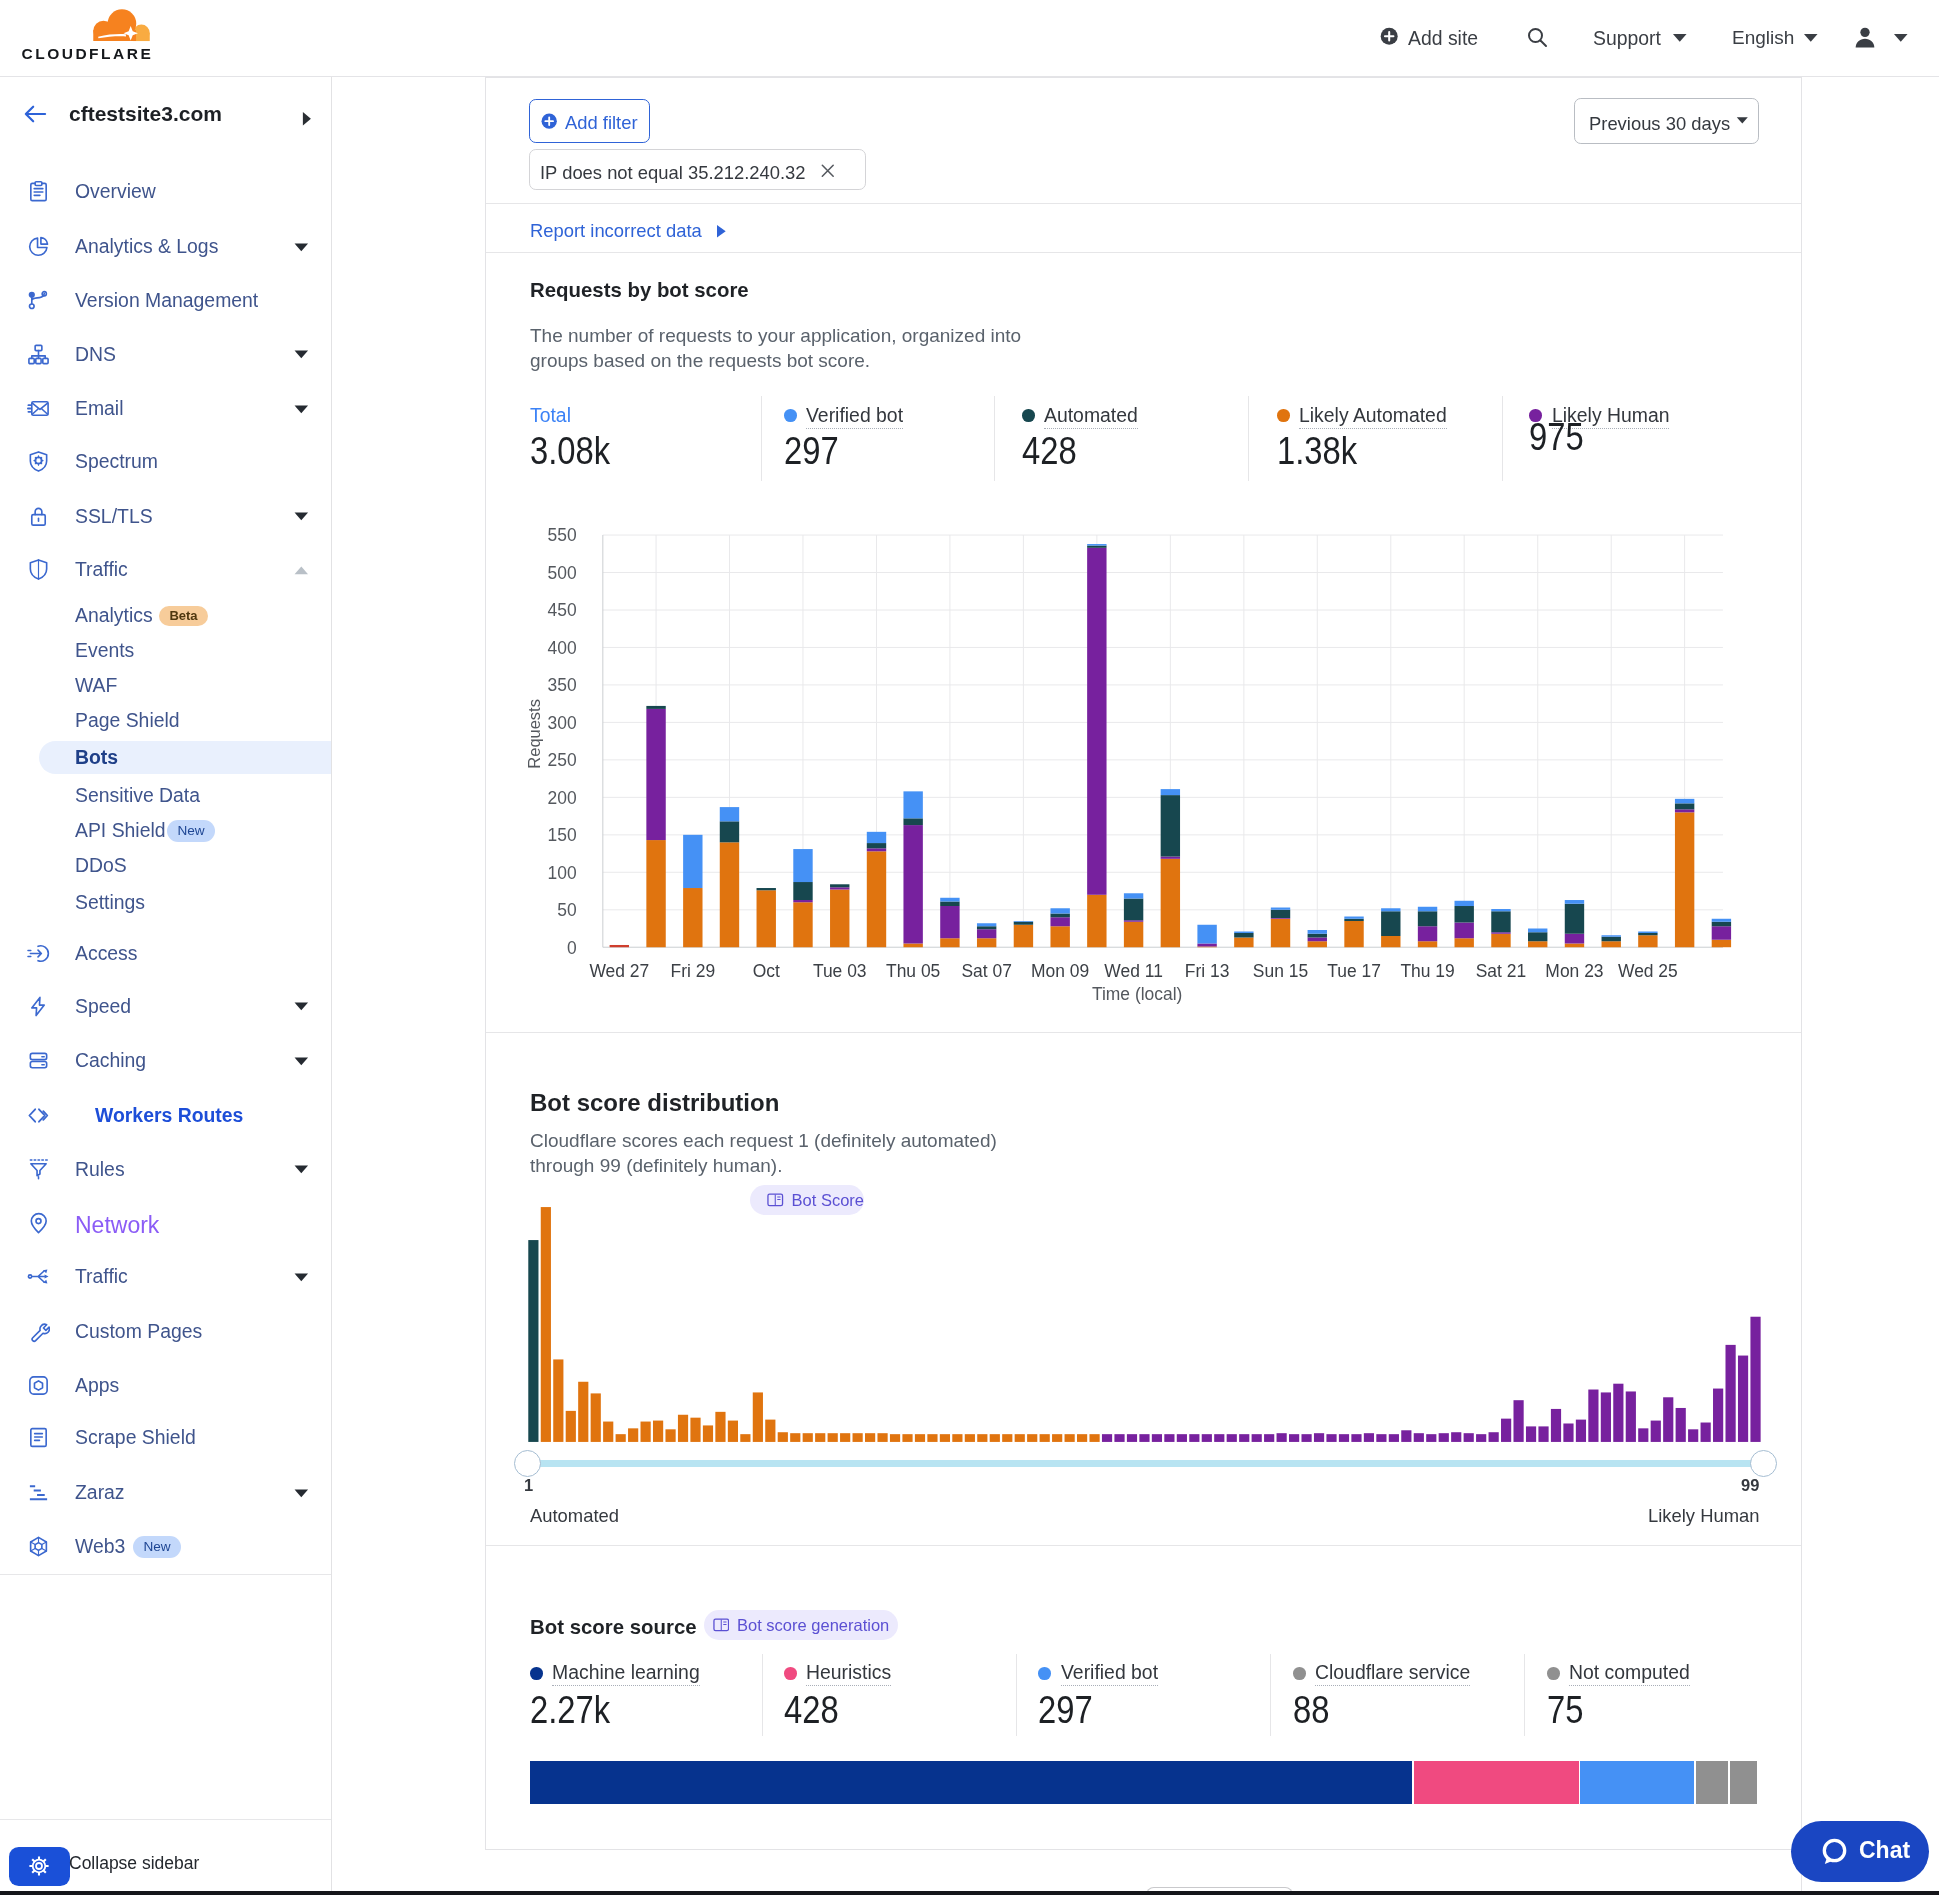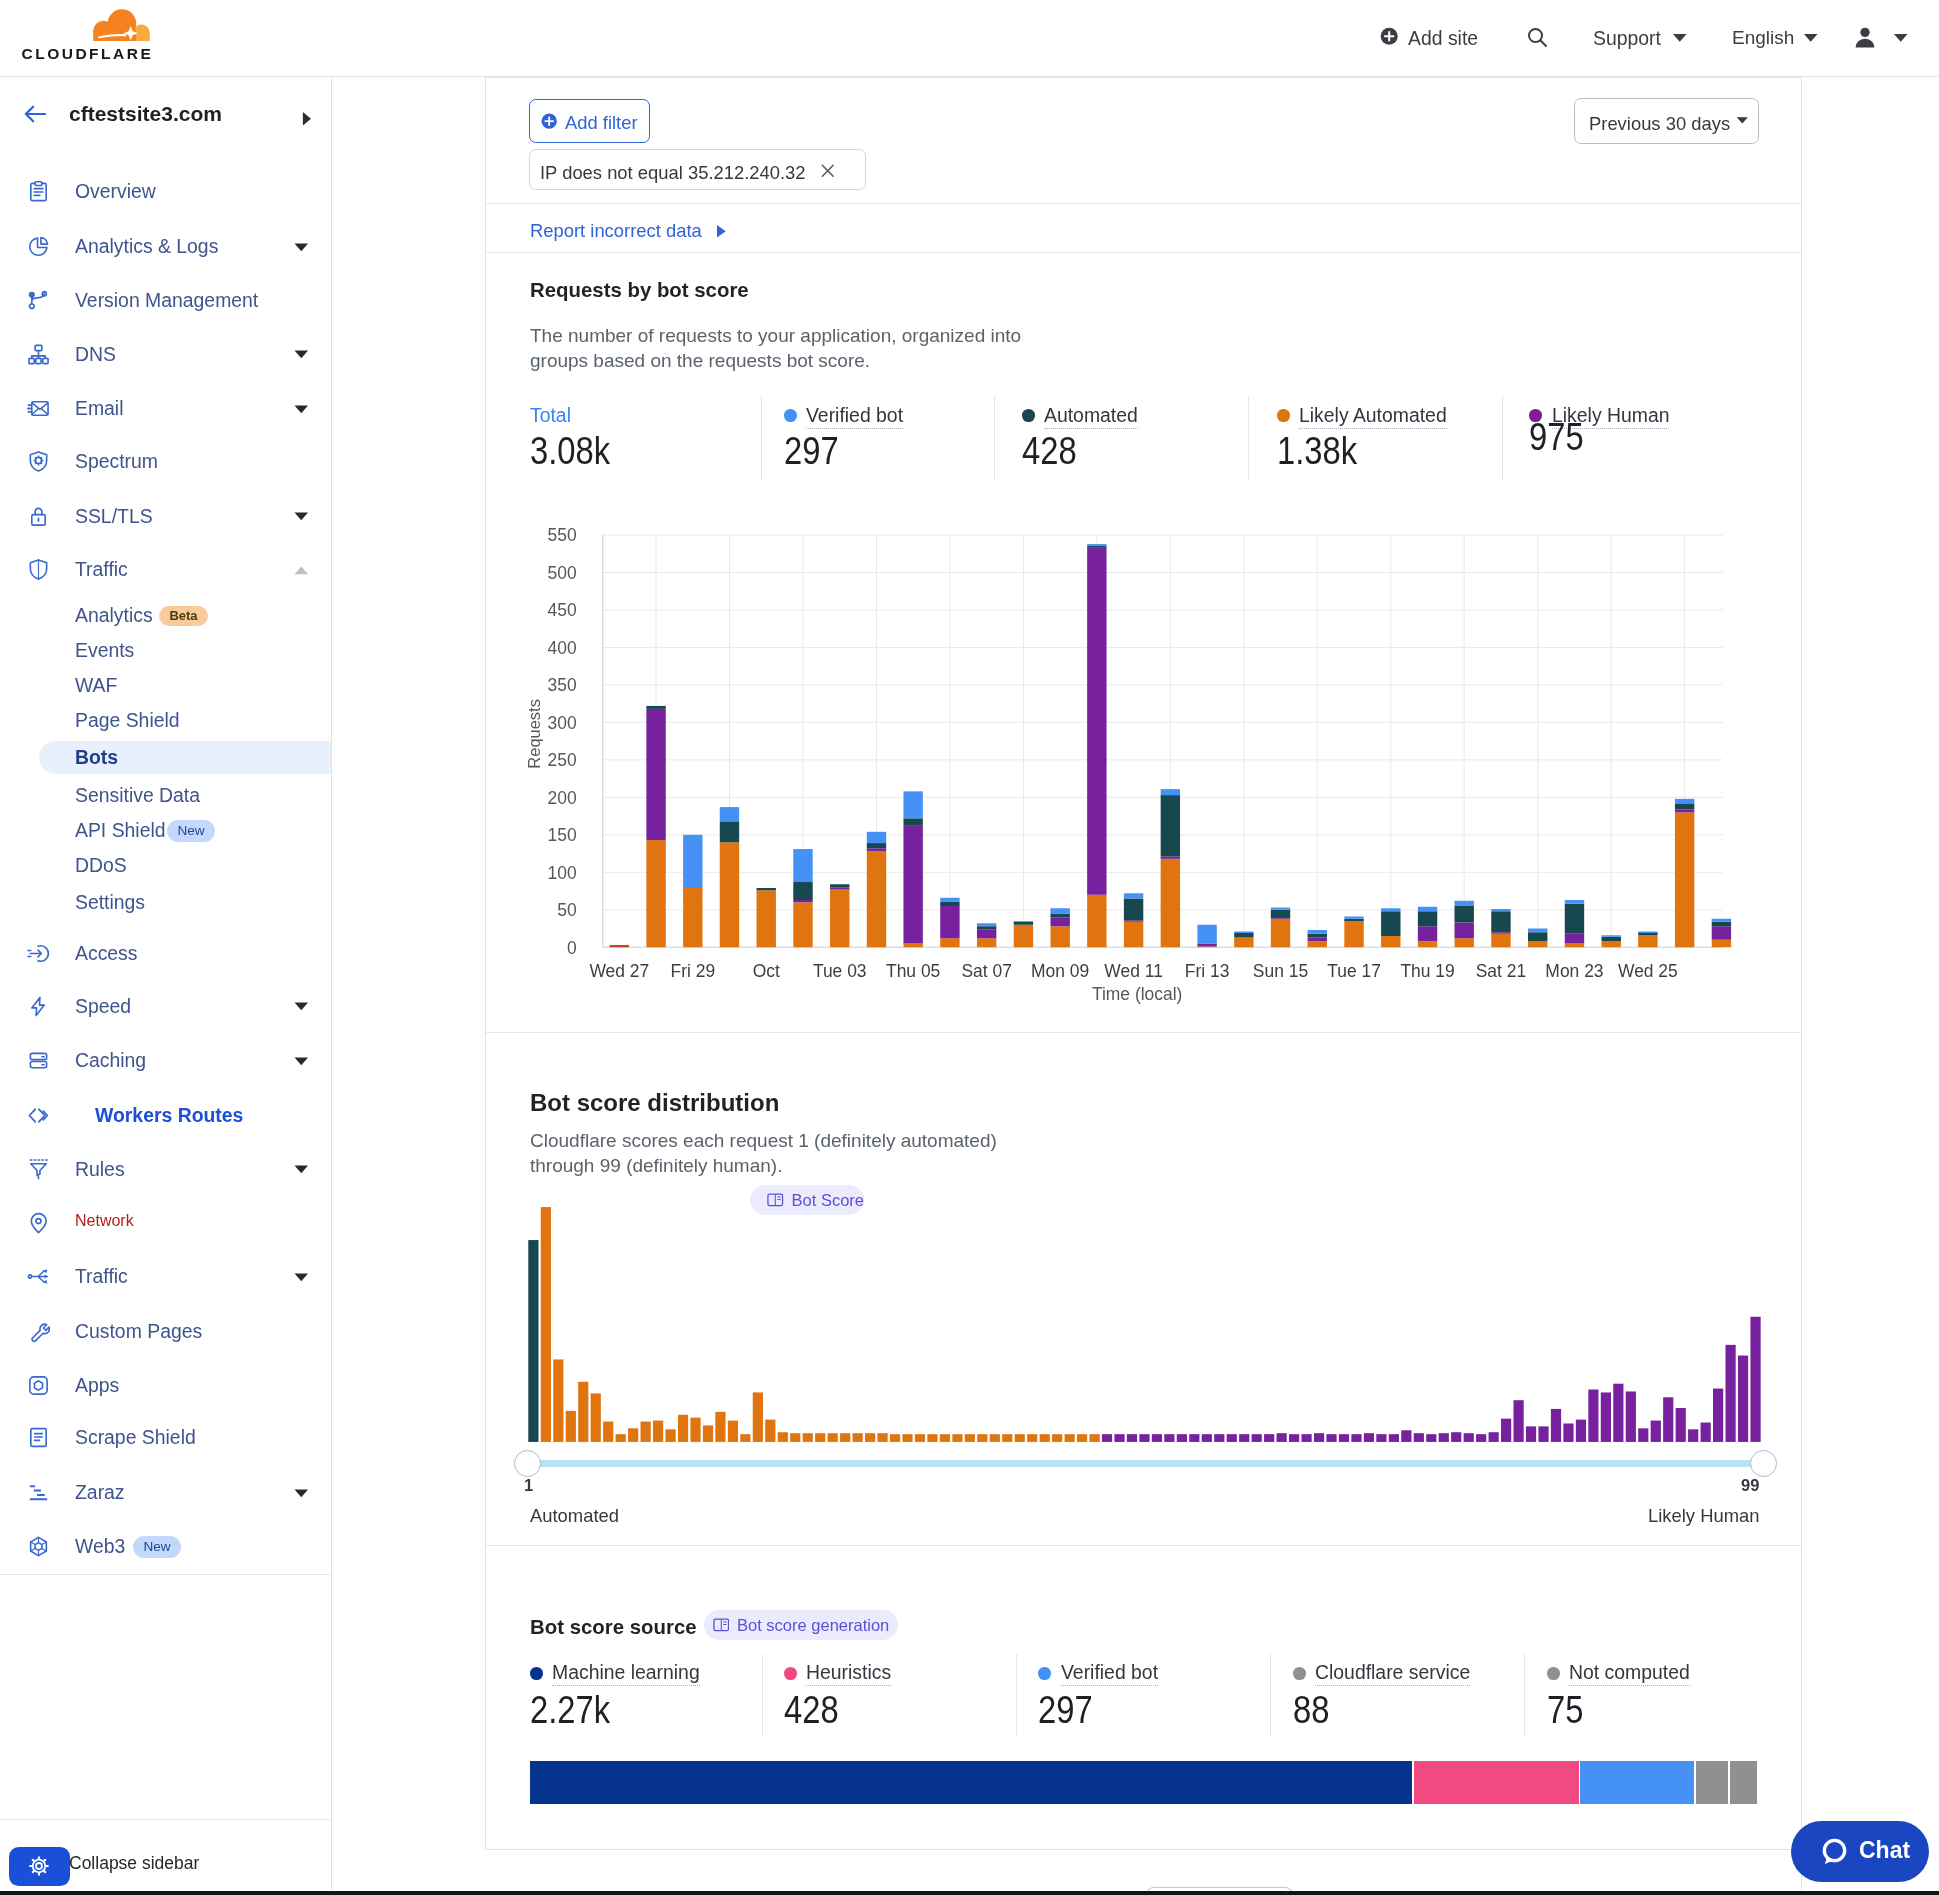--- a/index.html
+++ b/index.html
@@ -157,21 +157,21 @@
       <path d="M8.5 5.5L2.5 12l6 6.5M12.5 5.5l6 6.5-6 6.5M17 7.5l4.2 4.5-4.2 4.5" stroke-width="1.9"></path>
     </svg></div>
 <div class="abs" style="left:75px;top:1158px;font-size:19.4px;color:#3f548c;font-weight:400;line-height:1.15;white-space:nowrap;">Rules</div>
 <div class="abs" style="left:27px;top:1158px"><svg width="23" height="23" viewBox="0 0 24 24" fill="none" stroke="#3b68cf" stroke-width="1.7" stroke-linecap="round" stroke-linejoin="round">
       <path d="M4 6l6.5 7v5.5l3-1.8V13L20 6z"></path>
       <path d="M12 19.5v2.2M3.5 2h1.6M7.5 2h1.6M11.5 2h1.6M15.5 2h1.6M19.5 2h1.6" stroke-width="1.6"></path>
     </svg></div>
 <svg class="abs" style="left:294px;top:1165px" width="14.6" height="8.7" viewBox="0 0 15 9">
     <path d="M0.5 0.5l7 8 7-8z" fill="#252a31"></path>
   </svg>
-<div class="abs" style="left:75px;top:1212px;font-size:16px;color:#b91c1c;font-weight:400;line-height:1.15;white-space:nowrap;">Network</div>
+<div class="abs" style="left:75px;top:1212px;font-size:23px;color:#8b5cf6;font-weight:400;line-height:1.15;white-space:nowrap;">Network</div>
 <div class="abs" style="left:27px;top:1212px"><svg width="23" height="23" viewBox="0 0 24 24" fill="none" stroke="#3b68cf" stroke-width="1.7" stroke-linecap="round" stroke-linejoin="round">
       <path d="M12 21.5s-7.5-7.2-7.5-12A7.5 7.5 0 0 1 20 9.5c0 4.8-8 12-8 12z"></path>
       <circle cx="12" cy="9.5" r="2.6"></circle>
     </svg></div>
 <div class="abs" style="left:75px;top:1265px;font-size:19.4px;color:#3f548c;font-weight:400;line-height:1.15;white-space:nowrap;">Traffic</div>
 <div class="abs" style="left:27px;top:1265px"><svg width="23" height="23" viewBox="0 0 24 24" fill="none" stroke="#3b68cf" stroke-width="1.7" stroke-linecap="round" stroke-linejoin="round">
       <circle cx="3.2" cy="12" r="1.7"></circle>
       <path d="M5.5 12h6M11.5 12l6-5.5M11.5 12h6.5M11.5 12l6 5.5"></path>
       <path d="M21.3 4.6l-4.6.9 3.4 3.2zM22.5 12l-4.2-2.2v4.4zM21.3 19.4l-4.6-.9 3.4-3.2z" fill="#3b68cf" stroke="none"></path>
     </svg></div>

